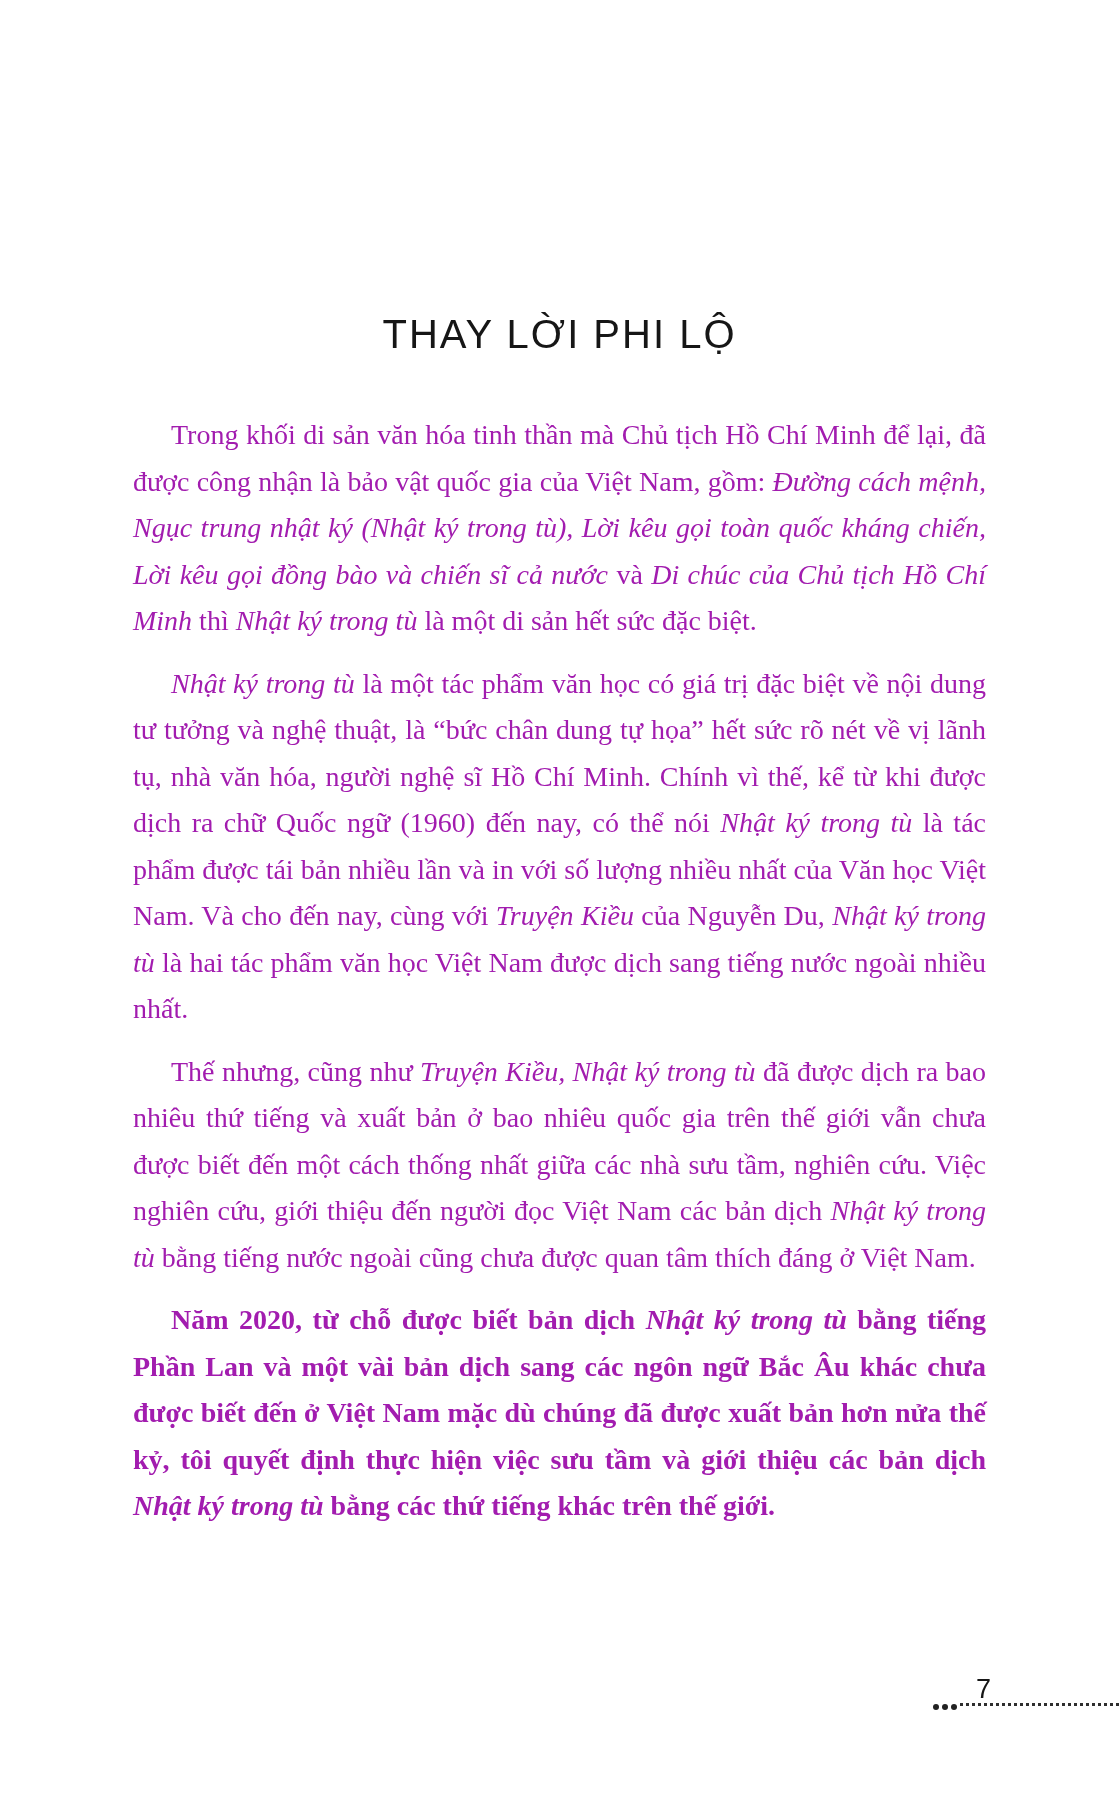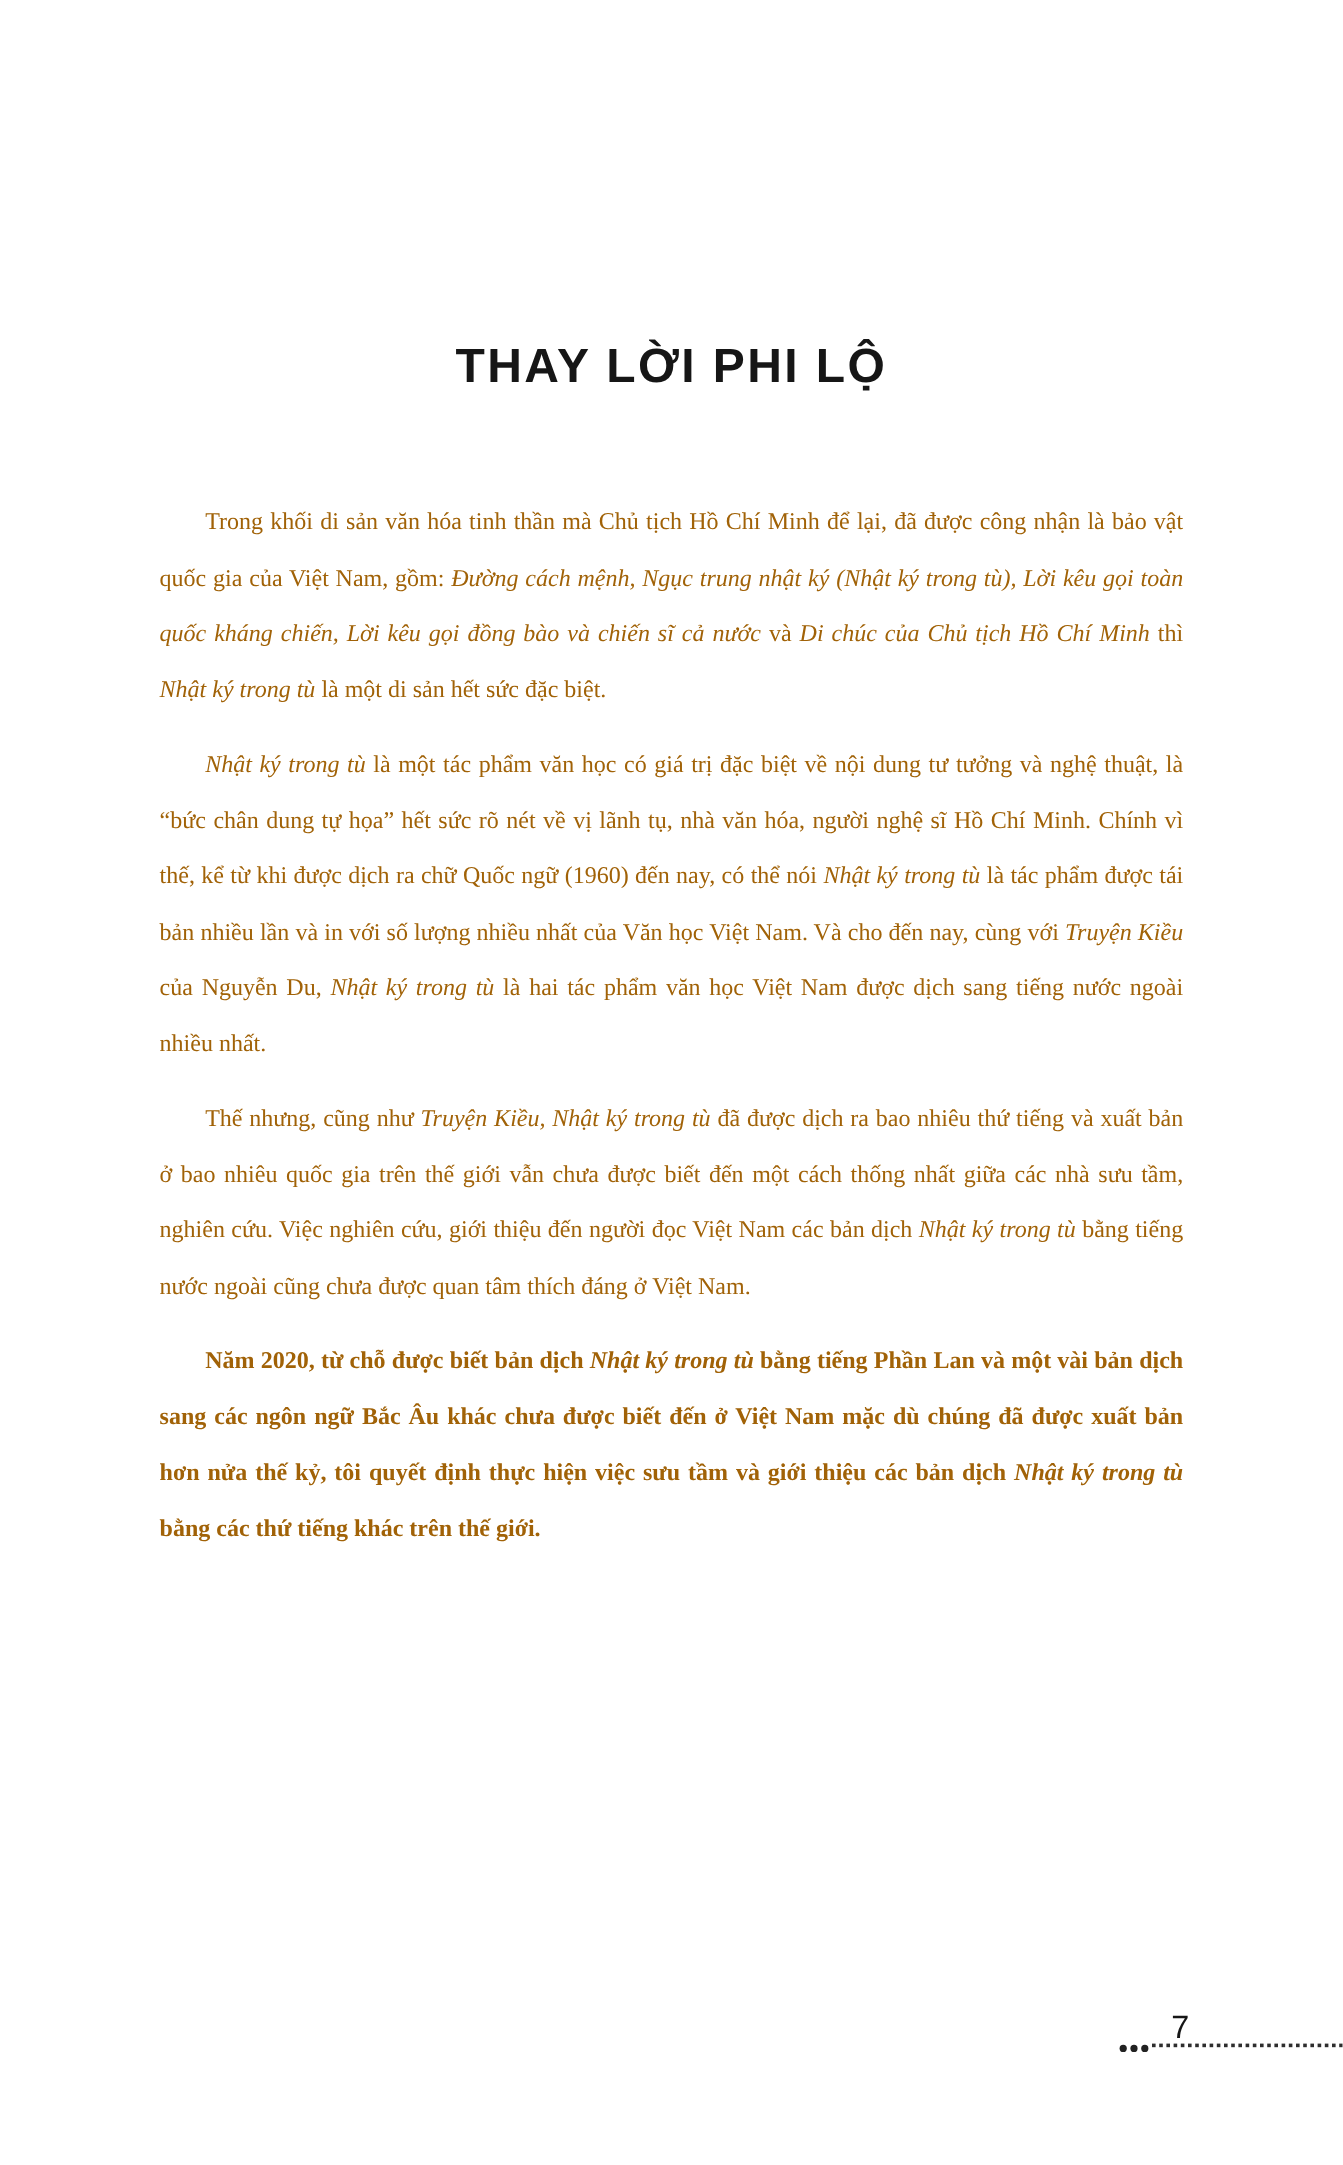--- a/index.html
+++ b/index.html
@@ -10,41 +10,41 @@
   .page {
     position: relative;
     width: 1119px;
     height: 1804px;
     background: #ffffff;
     overflow: hidden;
     color: #141414;
   }
   .chapter-title {
     position: absolute;
-    top: 283px;
+    top: 312px;
     left: 0;
     width: 100%;
     margin: 0;
     text-align: center;
     font-family: "Liberation Sans", sans-serif;
-    font-weight: 700;
+    font-weight: 400;
     font-size: 40px;
     letter-spacing: 2px;
     color: #161616;
   }
   .body-text {
     position: absolute;
     top: 412px;
     left: 133px;
     width: 853px;
     font-family: "Liberation Serif", serif;
-    font-size: 20px;
+    font-size: 28px;
     line-height: 46.5px;
     text-align: justify;
-    color: #a16207;
+    color: #a21caf;
   }
   .body-text p {
     margin: 0 0 16px 0;
     text-indent: 38px;
   }
   .body-text p:last-child { margin-bottom: 0; font-weight: bold; }
   .it { font-style: italic; }
   .page-footer {
     position: absolute;
     left: 930px;

